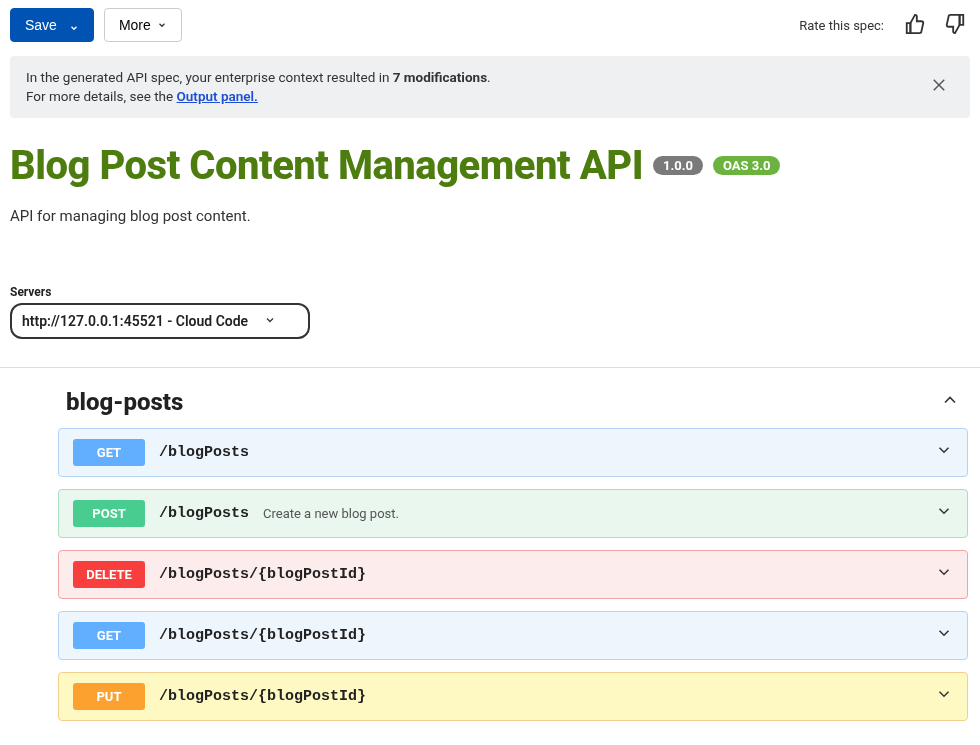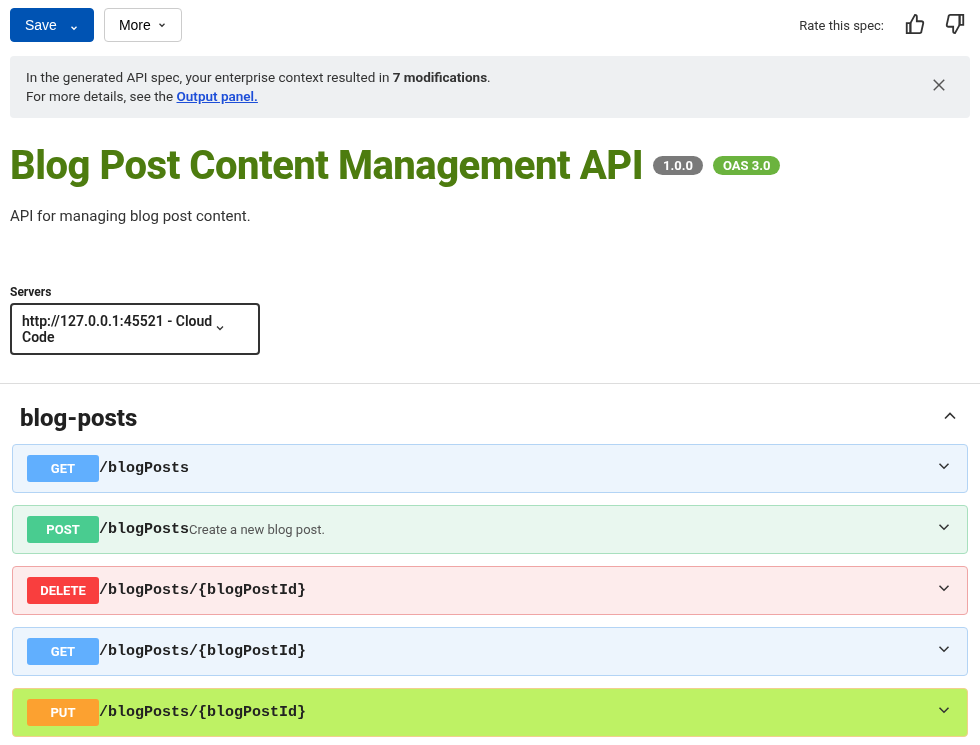--- a/index.html
+++ b/index.html
@@ -19,37 +19,37 @@
   .banner .close-btn { background:none; border:none; cursor:pointer; padding:6px; }
   .title-area { padding: 24px 10px 0; }
   .api-title-row { display:flex; align-items:center; gap:10px; flex-wrap:wrap; }
   .api-title { font-size: 40px; font-weight: 800; color: #4d7c0f; letter-spacing: -0.5px; }
   .badge { display:inline-block; border-radius: 12px; padding: 2px 10px; font-size: 13px; font-weight:700; color:#fff; }
   .badge-version { background: #7a7a7a; }
   .badge-oas { background: #6bb33e; }
   .api-desc { margin-top: 18px; font-size: 15px; color: #333; }
   .servers-block { margin: 60px 10px 0; }
   .servers-label { font-size: 12px; font-weight:700; }
-  .server-select { margin-top:4px; border: 2px solid #333; border-radius:4px; padding: 8px 32px 8px 10px; font-size:14px; font-weight:600; position:relative; width:250px; display:flex; align-items:center; justify-content:space-between; cursor:pointer; background:#fff; }
+  .server-select { margin-top:4px; border: 2px solid #333; border-radius:12px; padding: 8px 32px 8px 10px; font-size:14px; font-weight:600; position:relative; width:300px; display:flex; align-items:center; justify-content:space-between; cursor:pointer; background:#fff; }
   .divider { border:none; border-top:1px solid #ddd; margin: 28px 0 0; }
-  .tag-section { padding: 12px 12px 9px; }
+  .tag-section { padding: 12px 12px 9px; margin-left: 46px; }
   .tag-header { display:flex; align-items:center; justify-content:space-between; padding: 8px 8px 12px; cursor:pointer; }
   .tag-name { font-size: 24px; font-weight:800; }
-  .op-row { border:1px solid; border-radius:4px; margin: 0 0 12px; display:flex; align-items:center; padding:10px 14px; cursor:pointer; }
+  .op-row { border:1px solid; border-radius:4px; margin: 0 0 12px; display:flex; align-items:center; padding:10px 14px; gap:14px; cursor:pointer; }
   .op-method { color:#fff; font-weight:700; font-size:13px; border-radius:3px; width:72px; text-align:center; padding:6px 0; }
   .op-path { font-family: "SFMono-Regular", Consolas, "Liberation Mono", Menlo, monospace; font-size:15px; font-weight:700; color:#222; }
   .op-summary { font-size:13px; color:#555; }
   .op-chev { margin-left:auto; }
   .op-get    { background: #edf5fd; border-color: #b3d4f5; }
   .op-get    .op-method { background:#61affe; }
   .op-post   { background: #e9f7ef; border-color: #a8e0be; }
   .op-post   .op-method { background:#49cc90; }
   .op-delete { background: #fdecec; border-color: #f0a5a5; justify-content: center; }
   .op-delete .op-method { background:#f93e3e; }
-  .op-put    { background: #bef264; border-color: #f2cf8e; }
+  .op-put    { background: #fef9c3; border-color: #f2cf8e; }
   .op-put    .op-method { background:#fca130; }
 </style>
 </head>
 <body>
 
 <div class="toolbar">
   <button class="btn btn-primary">
     <span>Save</span>
     <span class="chev-down-w">
       <svg width="10" height="10" viewBox="0 0 24 24" fill="none" stroke-width="3">

